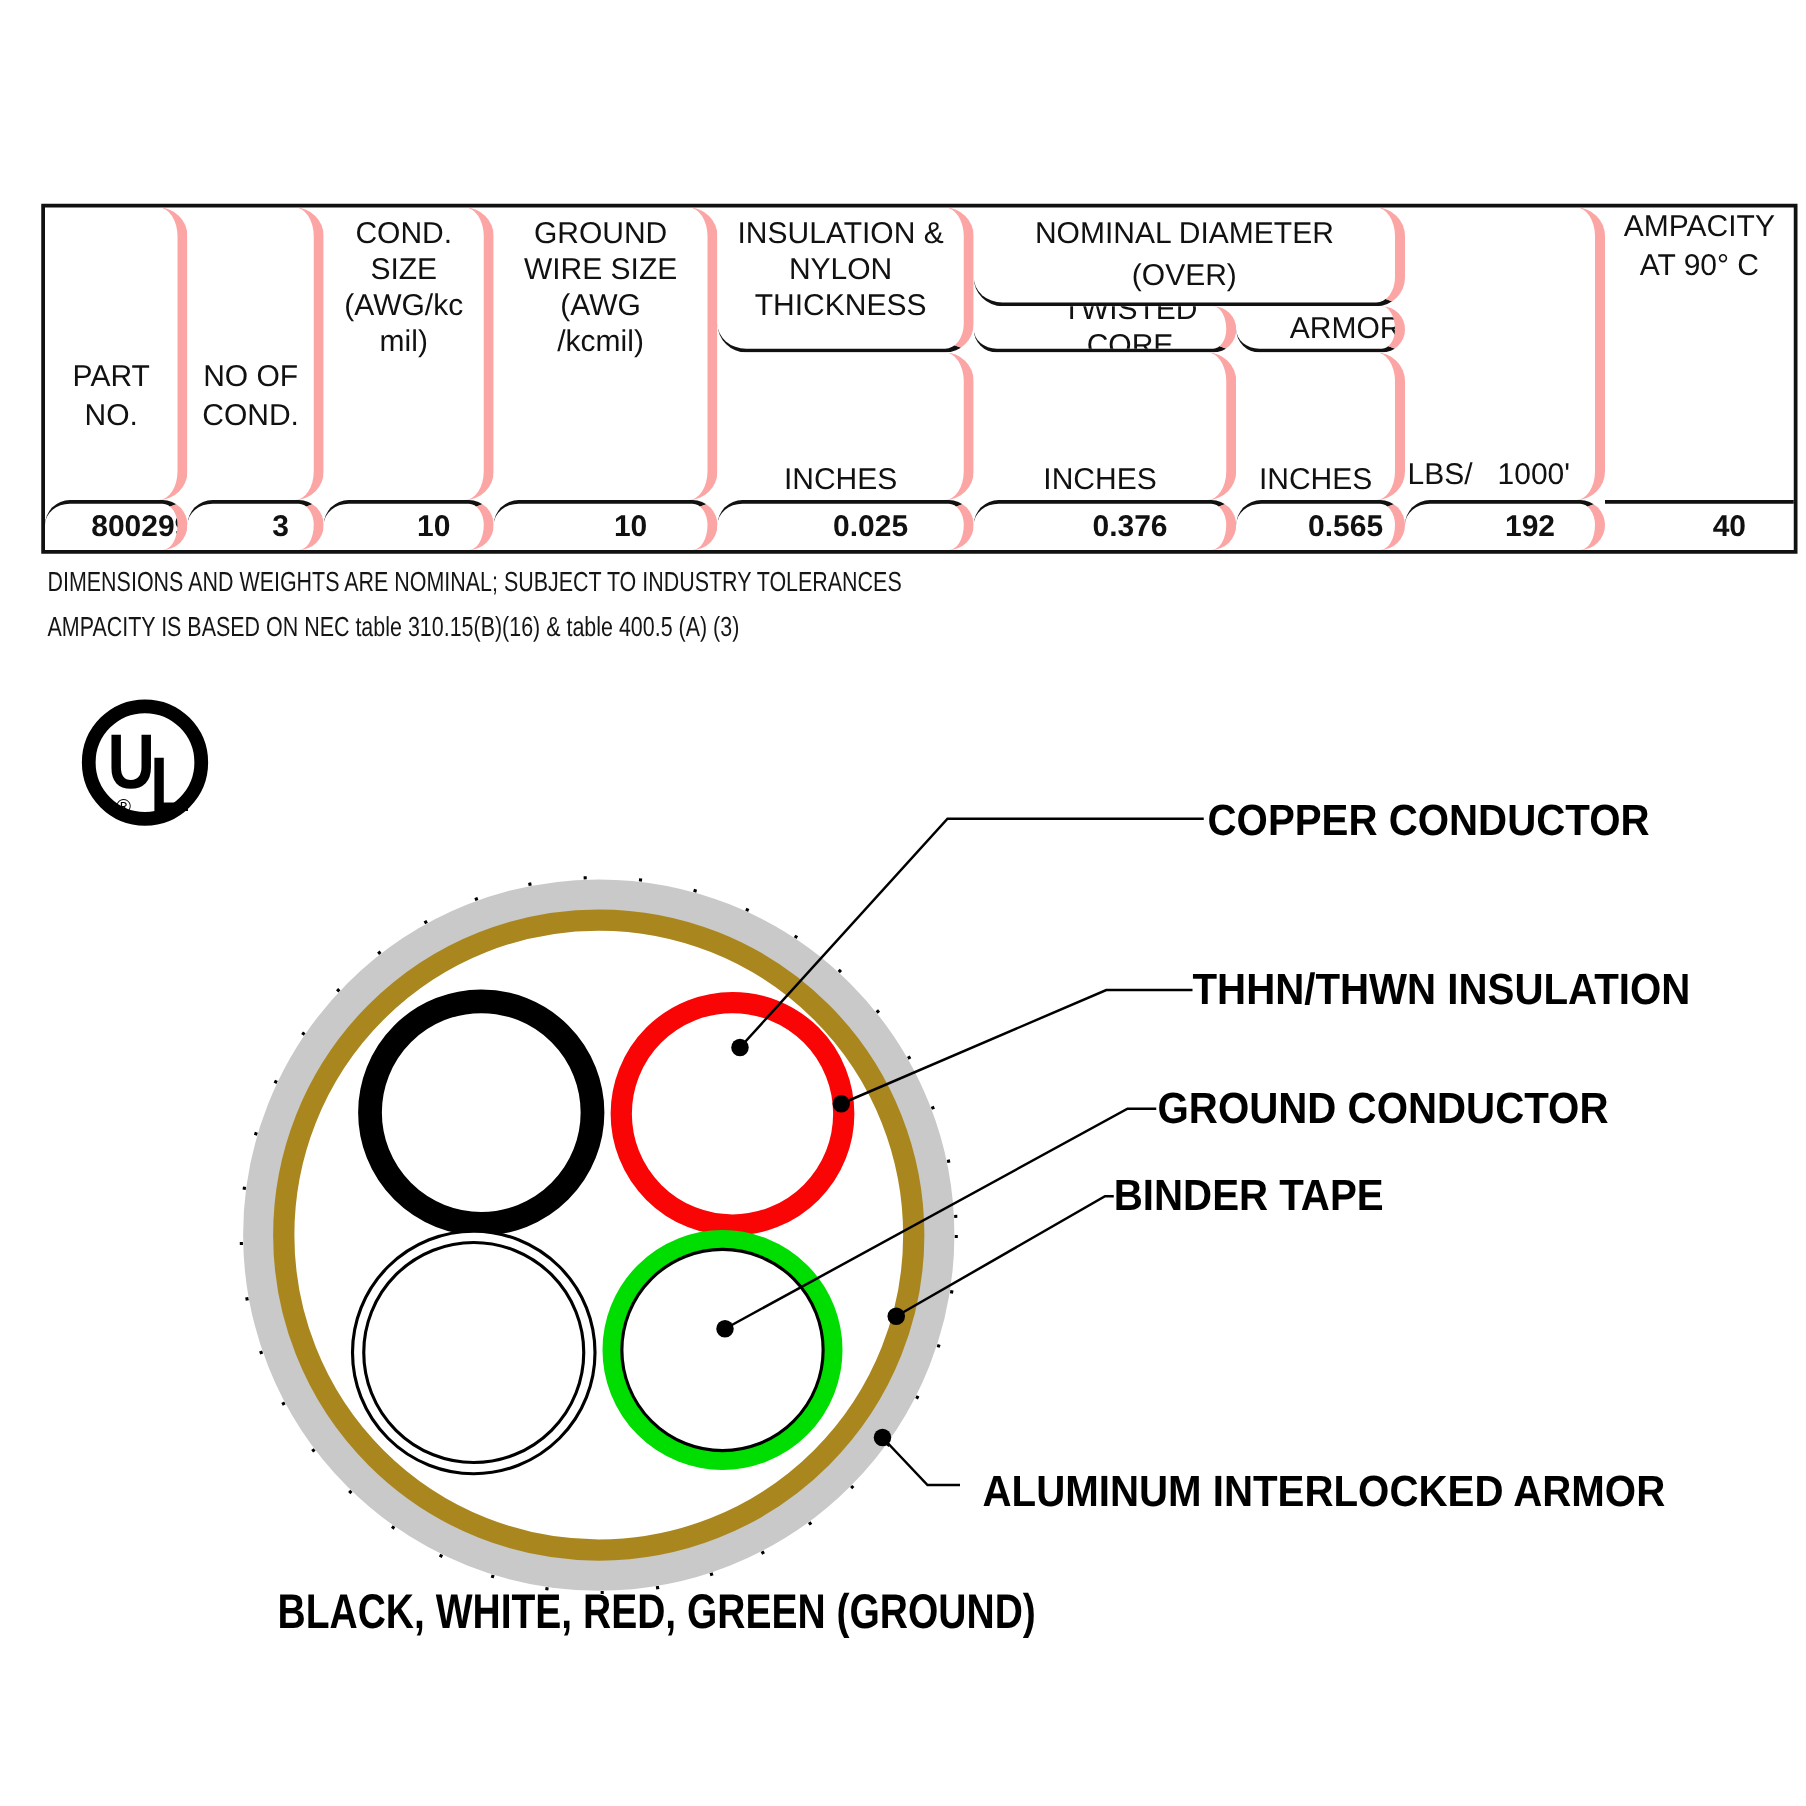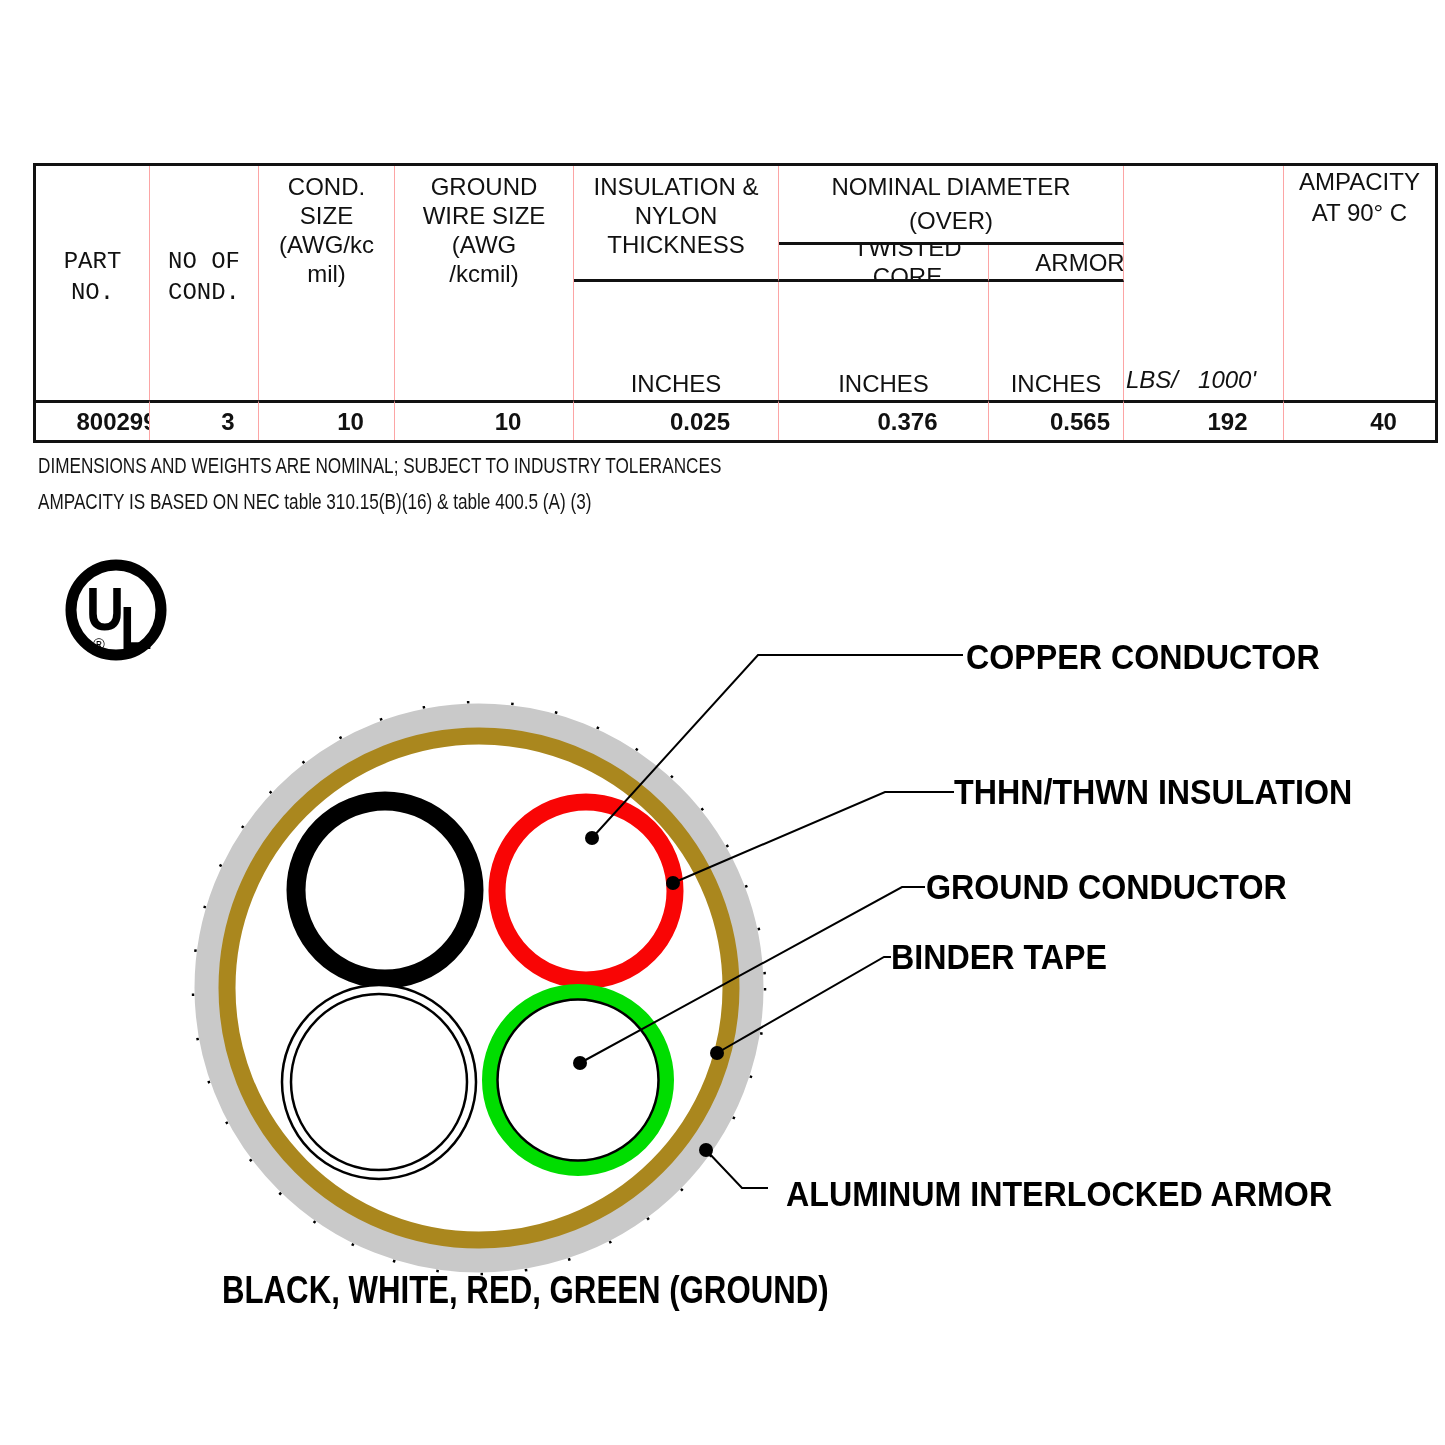--- a/index.html
+++ b/index.html
@@ -28,37 +28,36 @@
   }
   .cell {
     display: flex;
     flex-direction: column;
     align-items: center;
     text-align: center;
     white-space: pre-line;
     border-color: #111;
     overflow: hidden;
   }
-  .br { border-right: 1px solid #fca5a5; }
+  .br { border-right: 8px solid #fca5a5; border-radius: 23px; }
   .bb { border-bottom: 3px solid #111; }
   .bt { border-top: 3px solid #111; font-weight: bold; }
   .al-top    { justify-content: flex-start; padding-top: 6px; }
-  .al-low    { justify-content: flex-start; padding-top: 80px; line-height: 31px; font-family: Liberation Mono, monospace; }
+  .al-low    { justify-content: flex-start; padding-top: 120px; line-height: 31px; }
   .al-midup  { justify-content: flex-start; line-height: 31px; }
   .al-bottom { justify-content: flex-end; padding-bottom: 2px; }
   .al-center { justify-content: center; padding-left: 48px; }
   .nominal   { padding-top: 4px; line-height: 34px; }
   .lbs-cell  {
     justify-content: flex-end;
     align-items: flex-start;
     text-align: left;
     white-space: pre;
     padding-bottom: 6px;
     padding-left: 2px;
-    font-style: italic;
   }
 
   
   .note {
     position: absolute;
     left: 38px;
     font-size: 22px;
     white-space: nowrap;
     transform: scaleX(0.78);
     transform-origin: left center;

